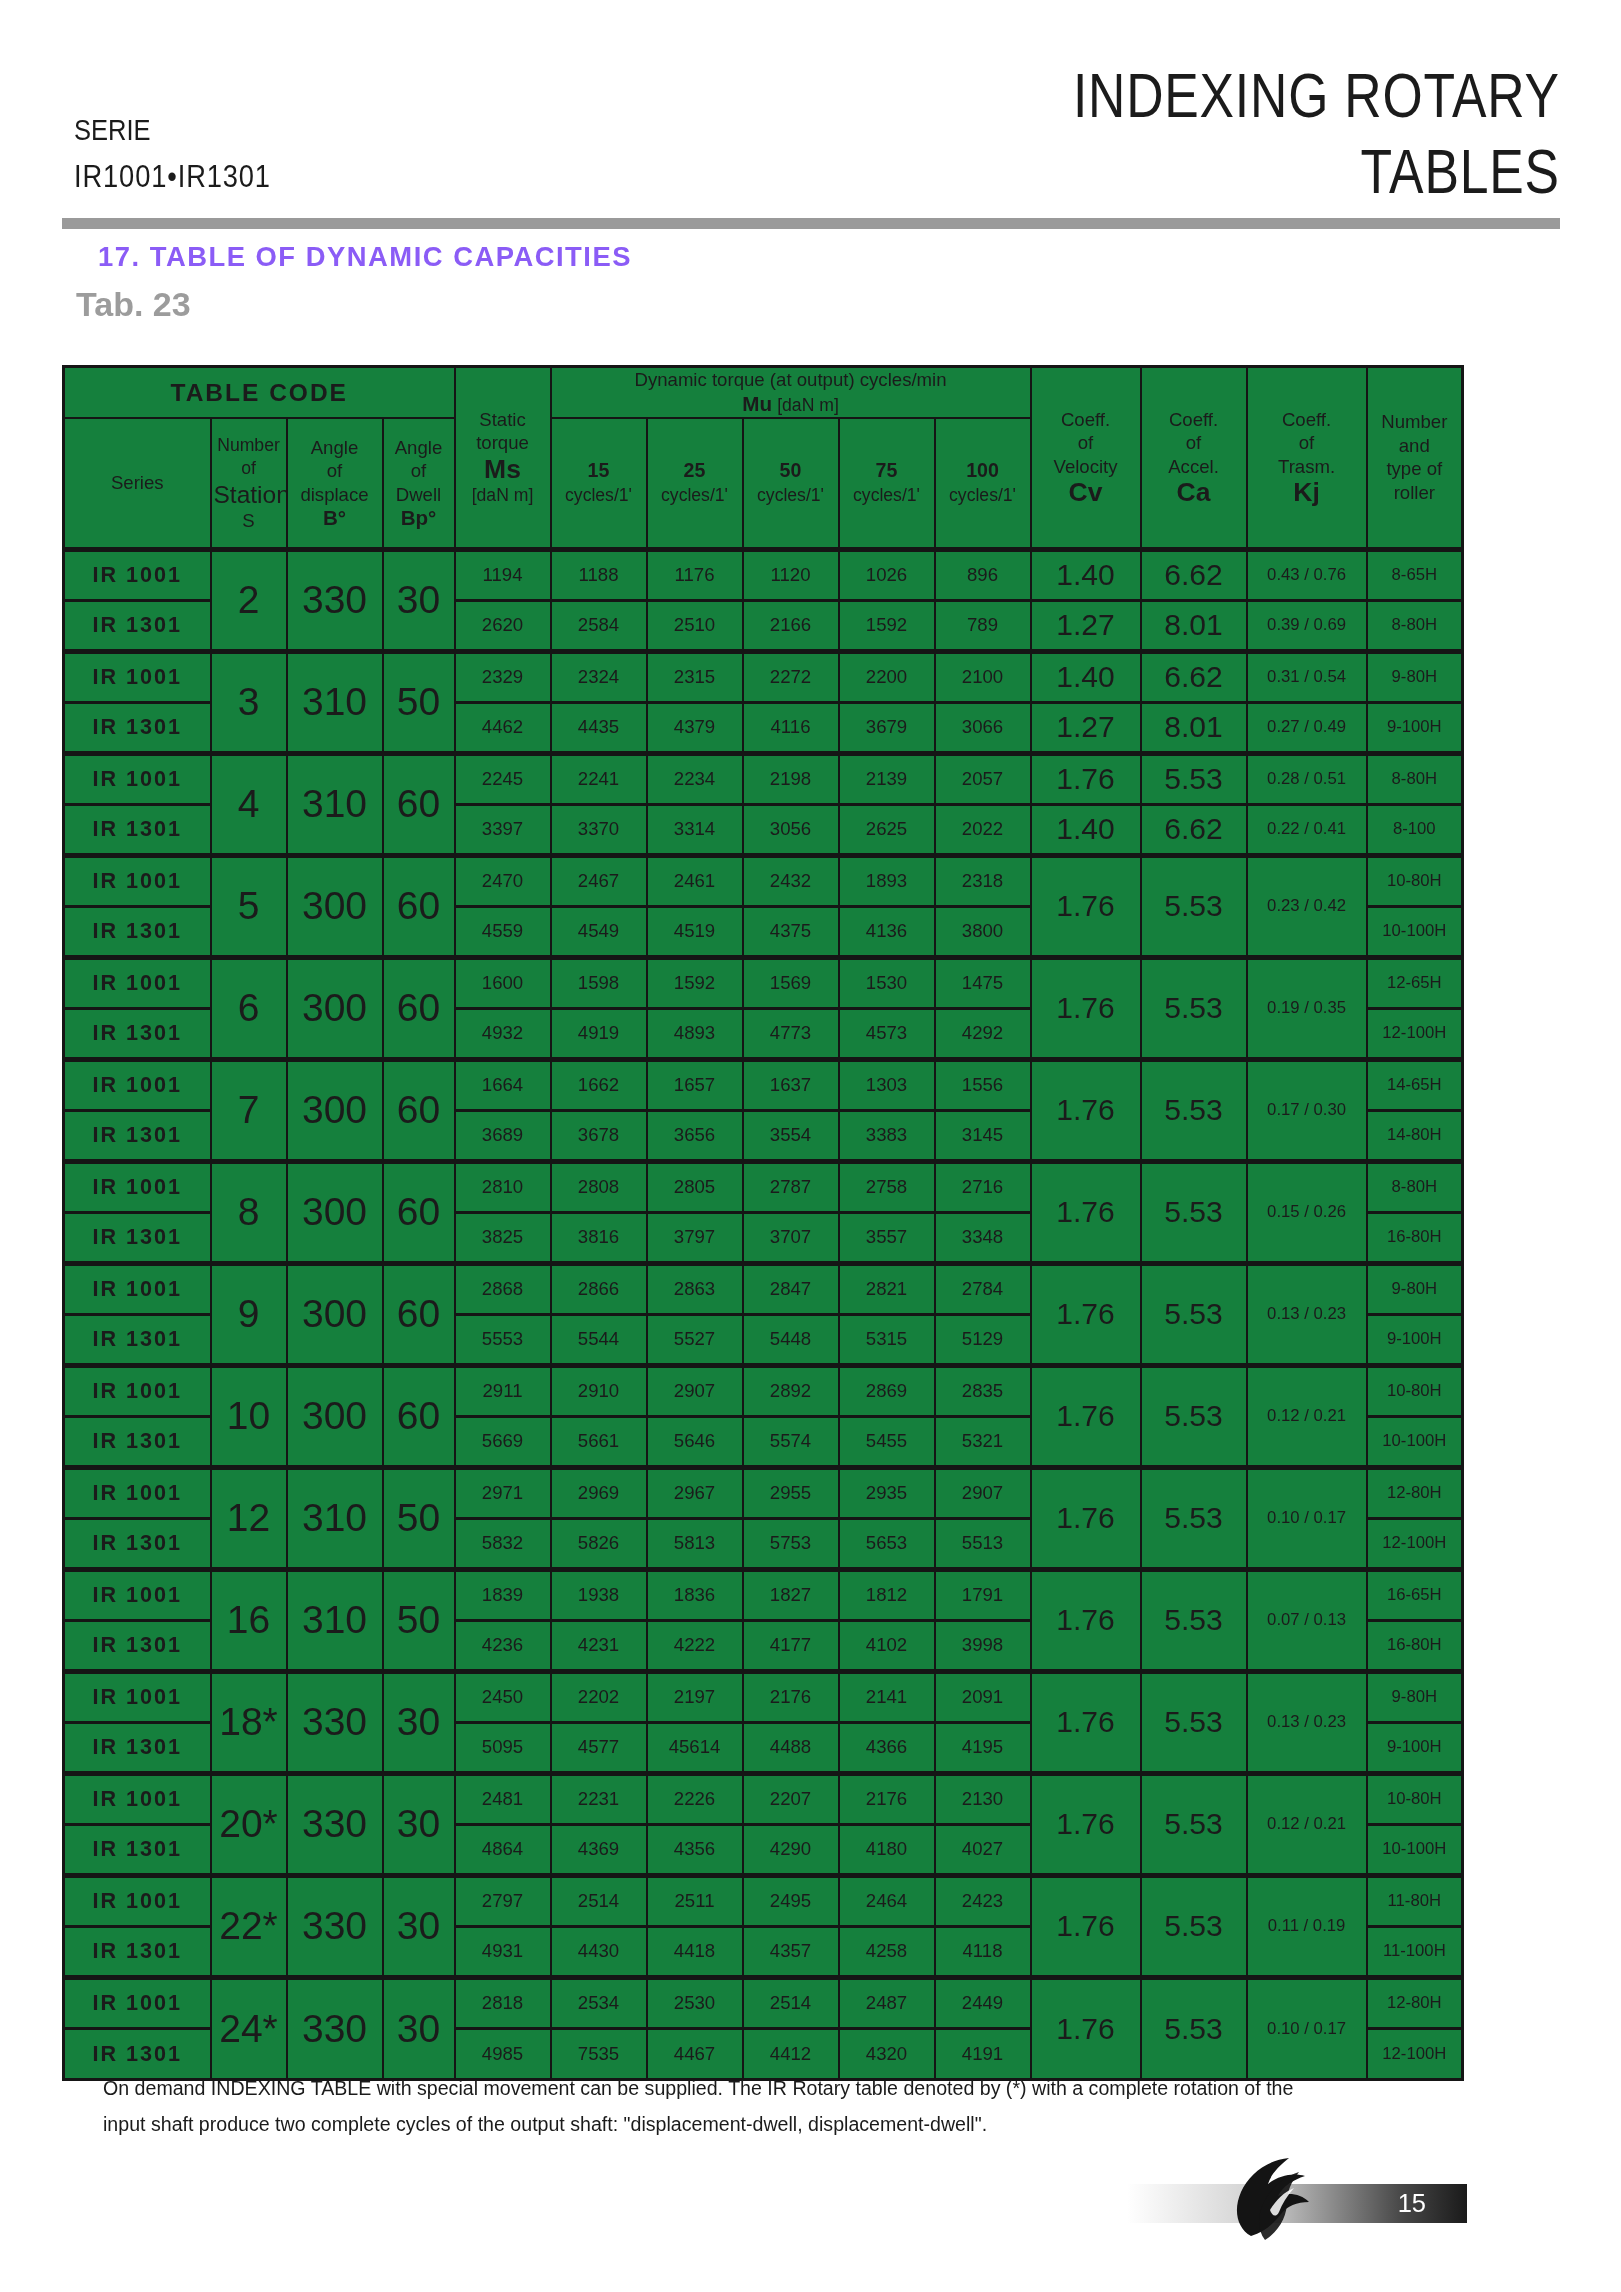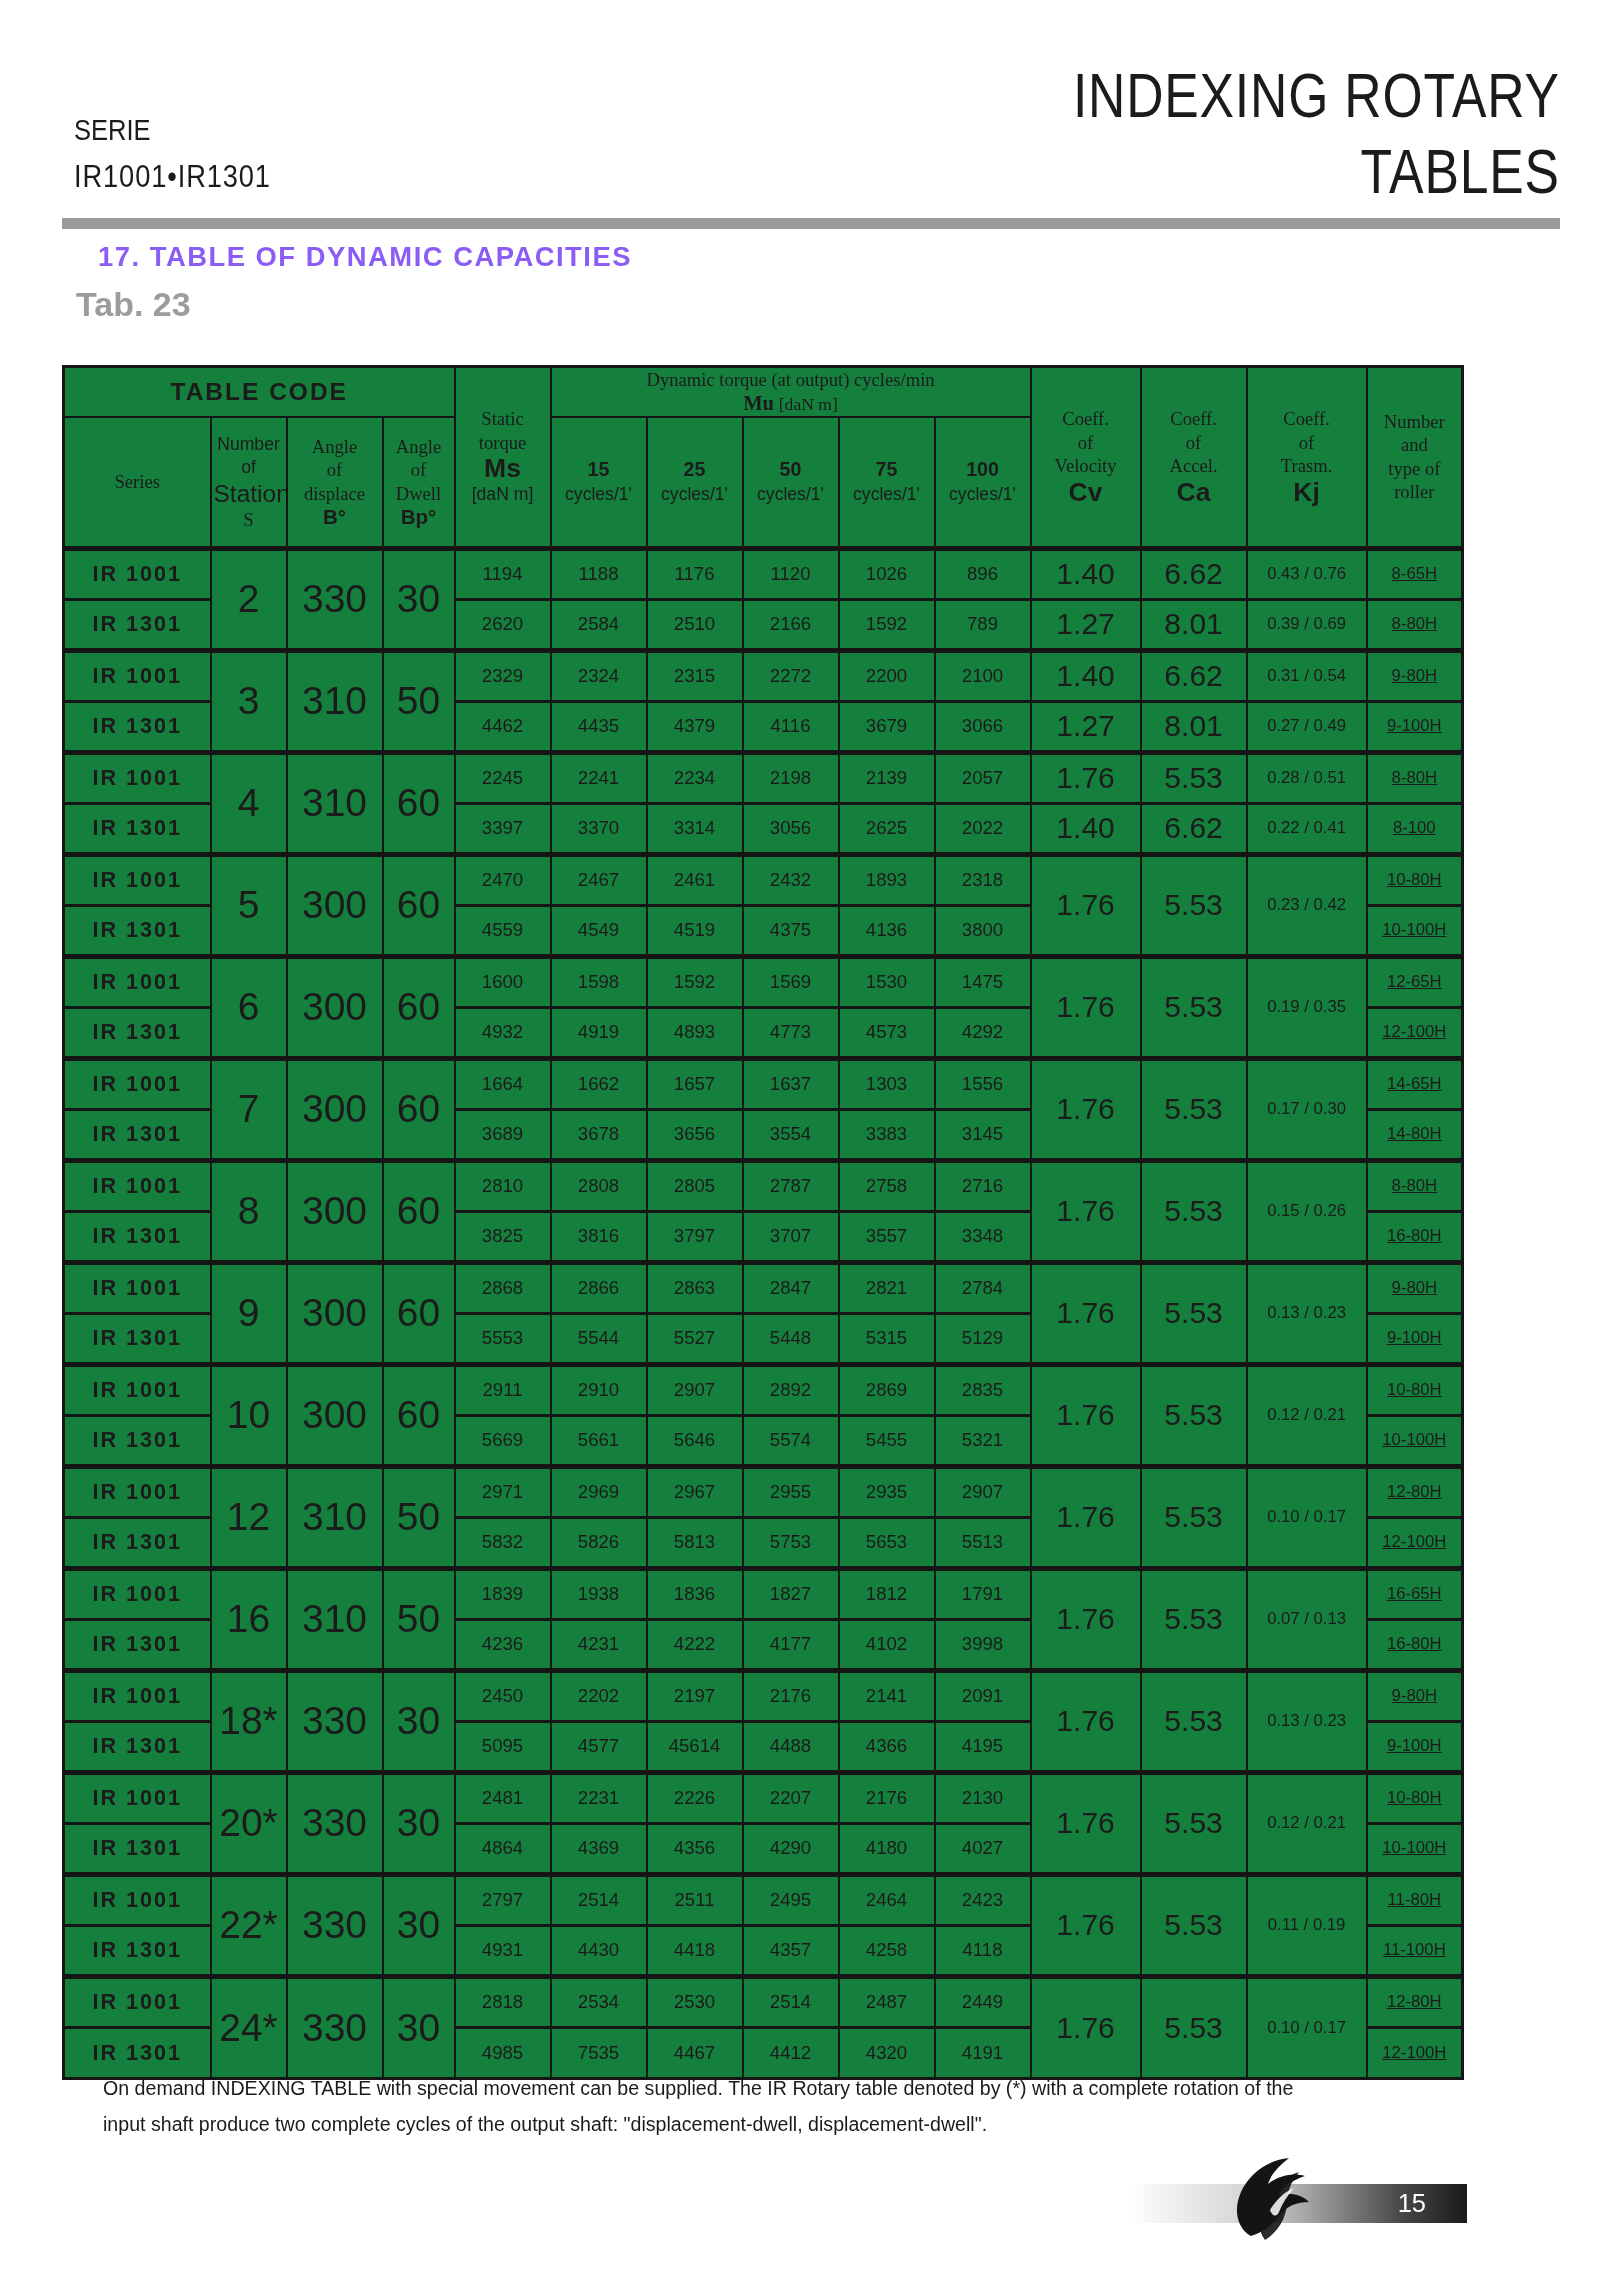--- a/index.html
+++ b/index.html
@@ -32,32 +32,32 @@
     border:3.9px solid #151515;
   }
   .cap-table th, .cap-table td {
     border:2.9px solid #151515; padding:0 2px; text-align:center; vertical-align:middle; overflow:hidden;
   }
   .cap-table td { border-top-width:3.9px; height:51px; }
   .cap-table tr.group-first td { border-top-width:5.9px; }
 
   .h-code { height:45px; font-size:24.5px; font-weight:bold; letter-spacing:2px; }
   .h-row2 th { height:131px; font-weight:400; }
-  .h-line  { font-size:18.6px; line-height:23.5px; font-weight:400;font-family:Liberation Serif, serif; }
+  .h-line  { font-size:18.6px; line-height:23.5px; font-weight:400; }
   .h-sym   { font-size:26.5px; line-height:29px; font-weight:bold; }
   .h-sym-sm{ font-size:20.6px; font-weight:bold; }
   .h-unit  { font-size:17.6px; line-height:23.5px; font-weight:400; }
   .cyc-n   { font-size:19.6px; font-weight:bold; line-height:25.5px; }
 
   .series-cell  { font-weight:bold; font-size:21.6px; letter-spacing:2px; }
   .big-cell     { font-size:39px; font-weight:400; }
   .num-cell     { font-size:18.6px; }
   .cv-cell      { font-size:30px; }
   .kj-cell      { font-size:16.7px; }
-  .roller-cell  { font-size:16.7px;text-decoration:underline; }
+  .roller-cell  { font-size:16.7px; }
 
   
   .footnote { position:absolute; left:103px; top:2070px; width:1333px; font-size:19.6px; line-height:36px; }
   .footer-bar {
     position:absolute; left:1127px; top:2184px; width:340px; height:39px;
     background:linear-gradient(to right,#ffffff 0%,#cfcfcf 40%,#4a4a4a 80%,#1a1a1a 100%);
   }
   .page-number {
     position:absolute; right:41px; top:0; height:39px; line-height:39px;
     color:#ffffff; font-size:25.5px; font-weight:400;

